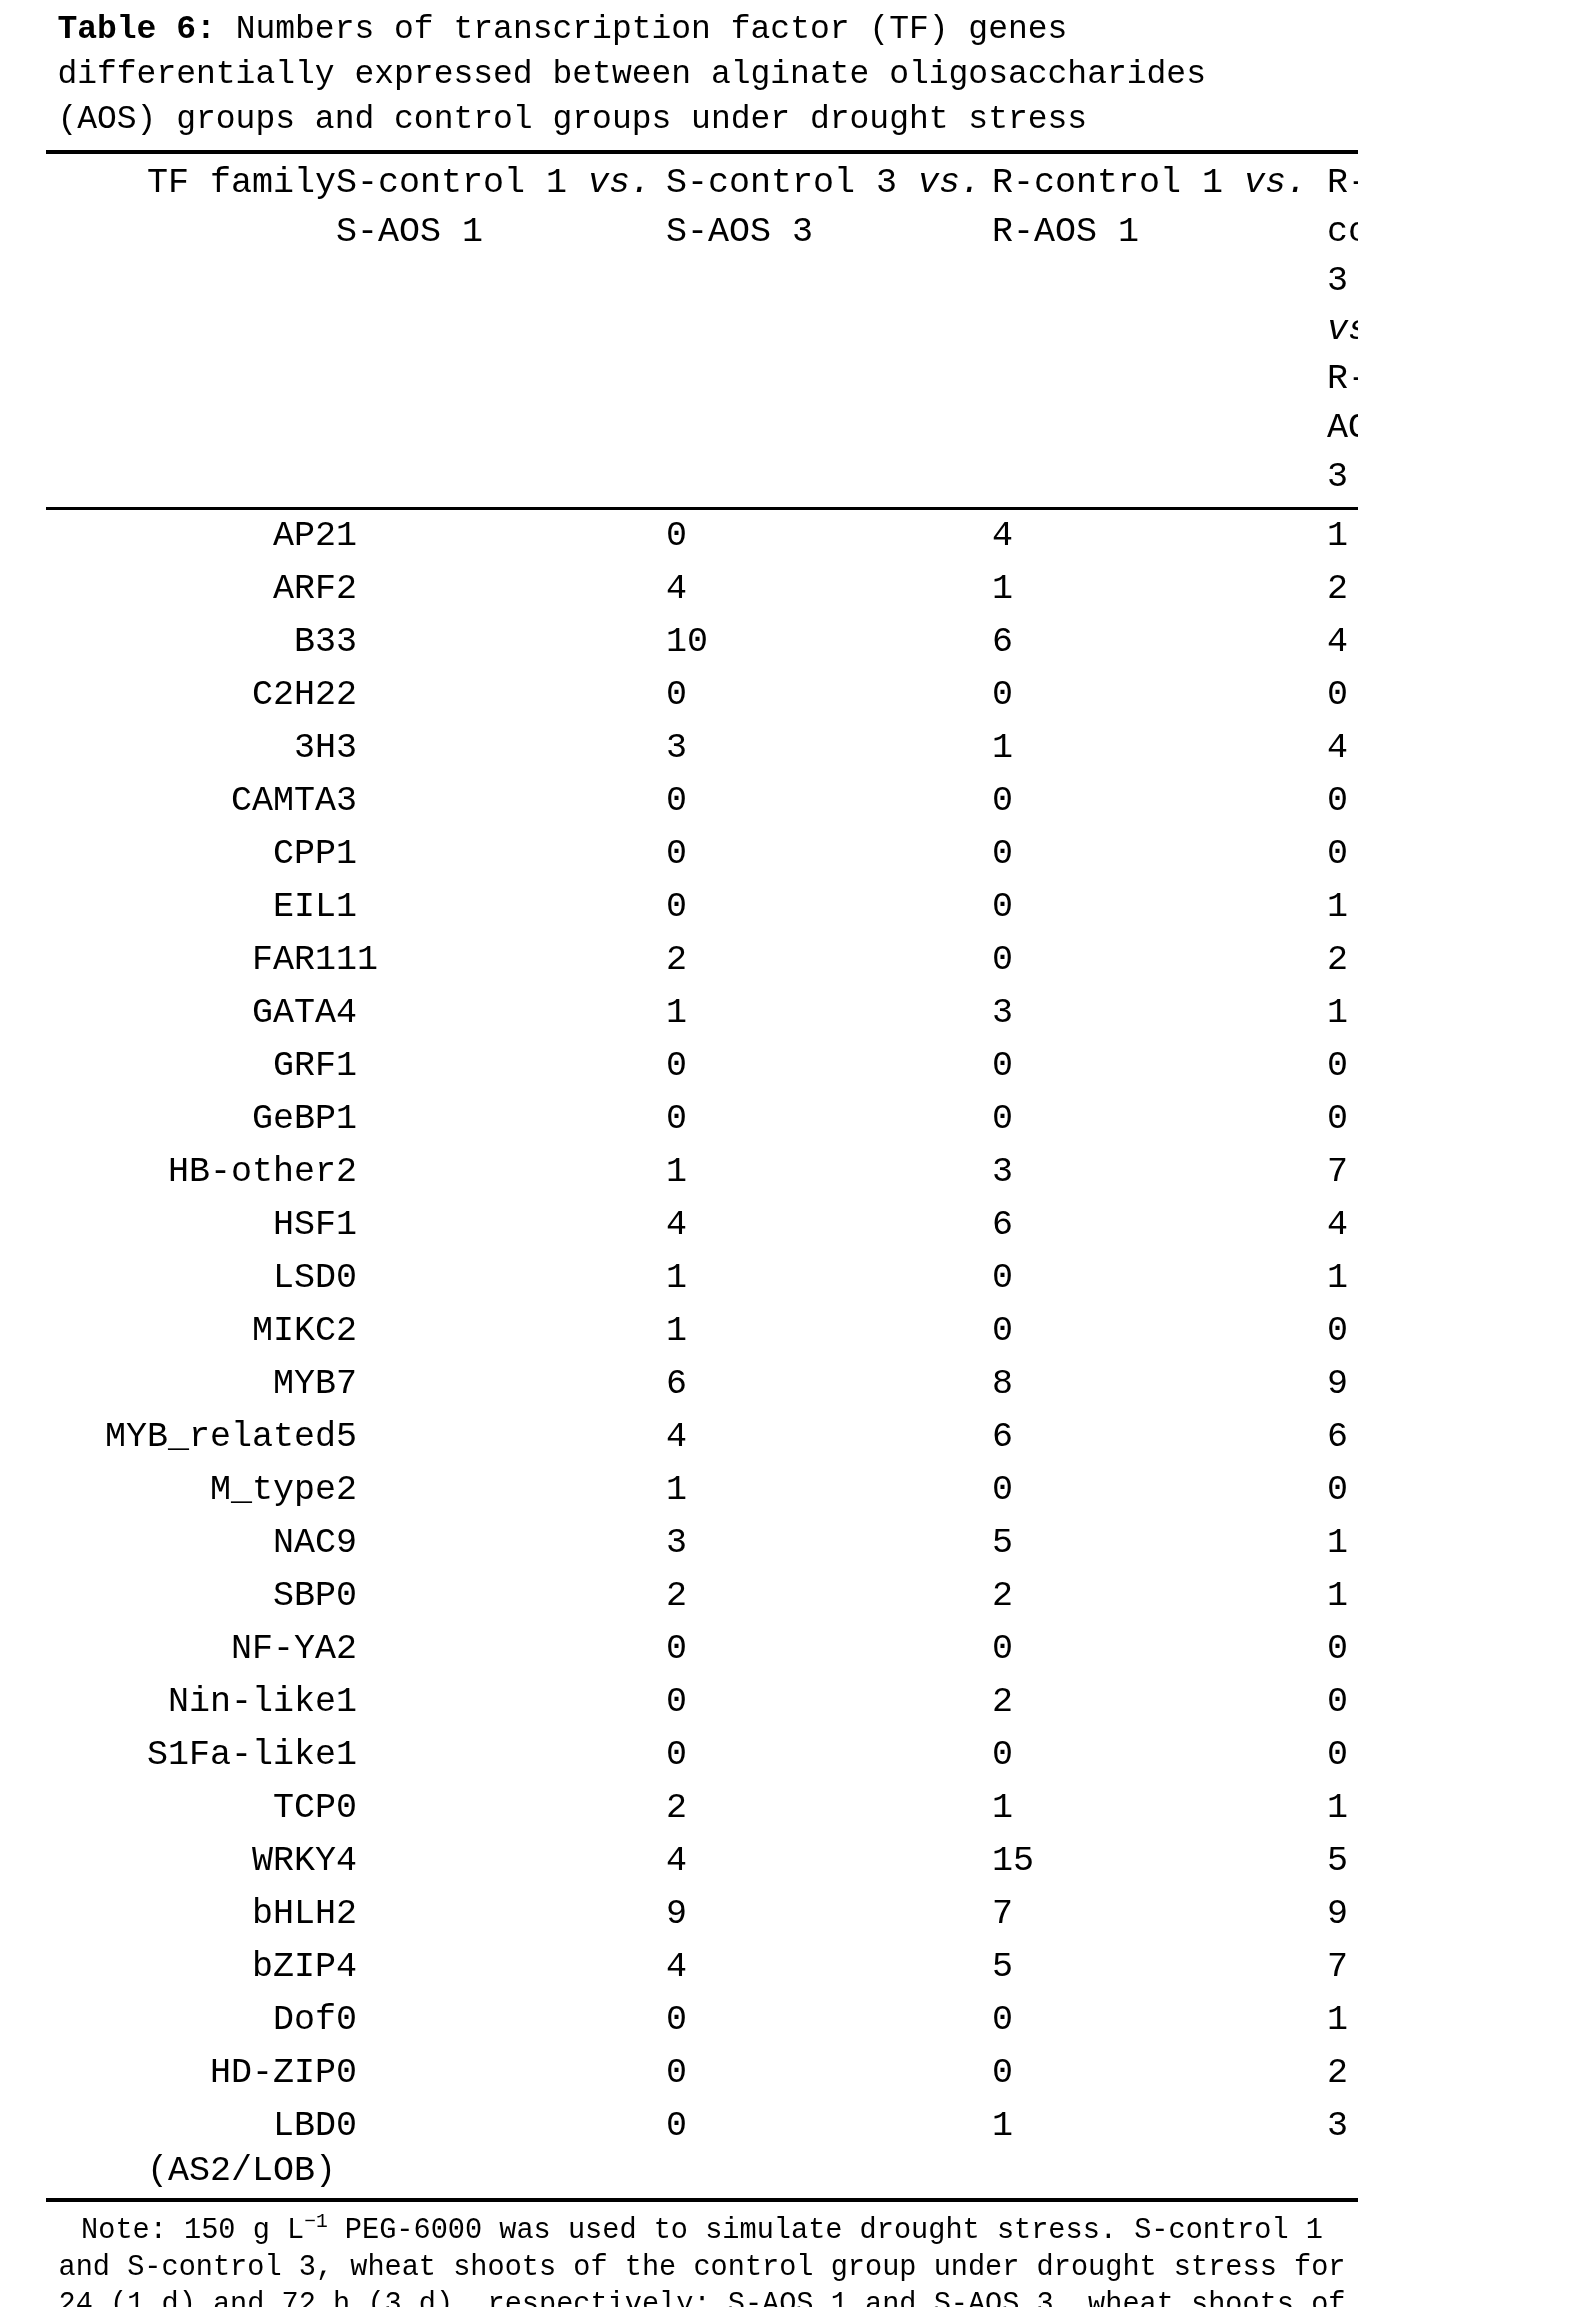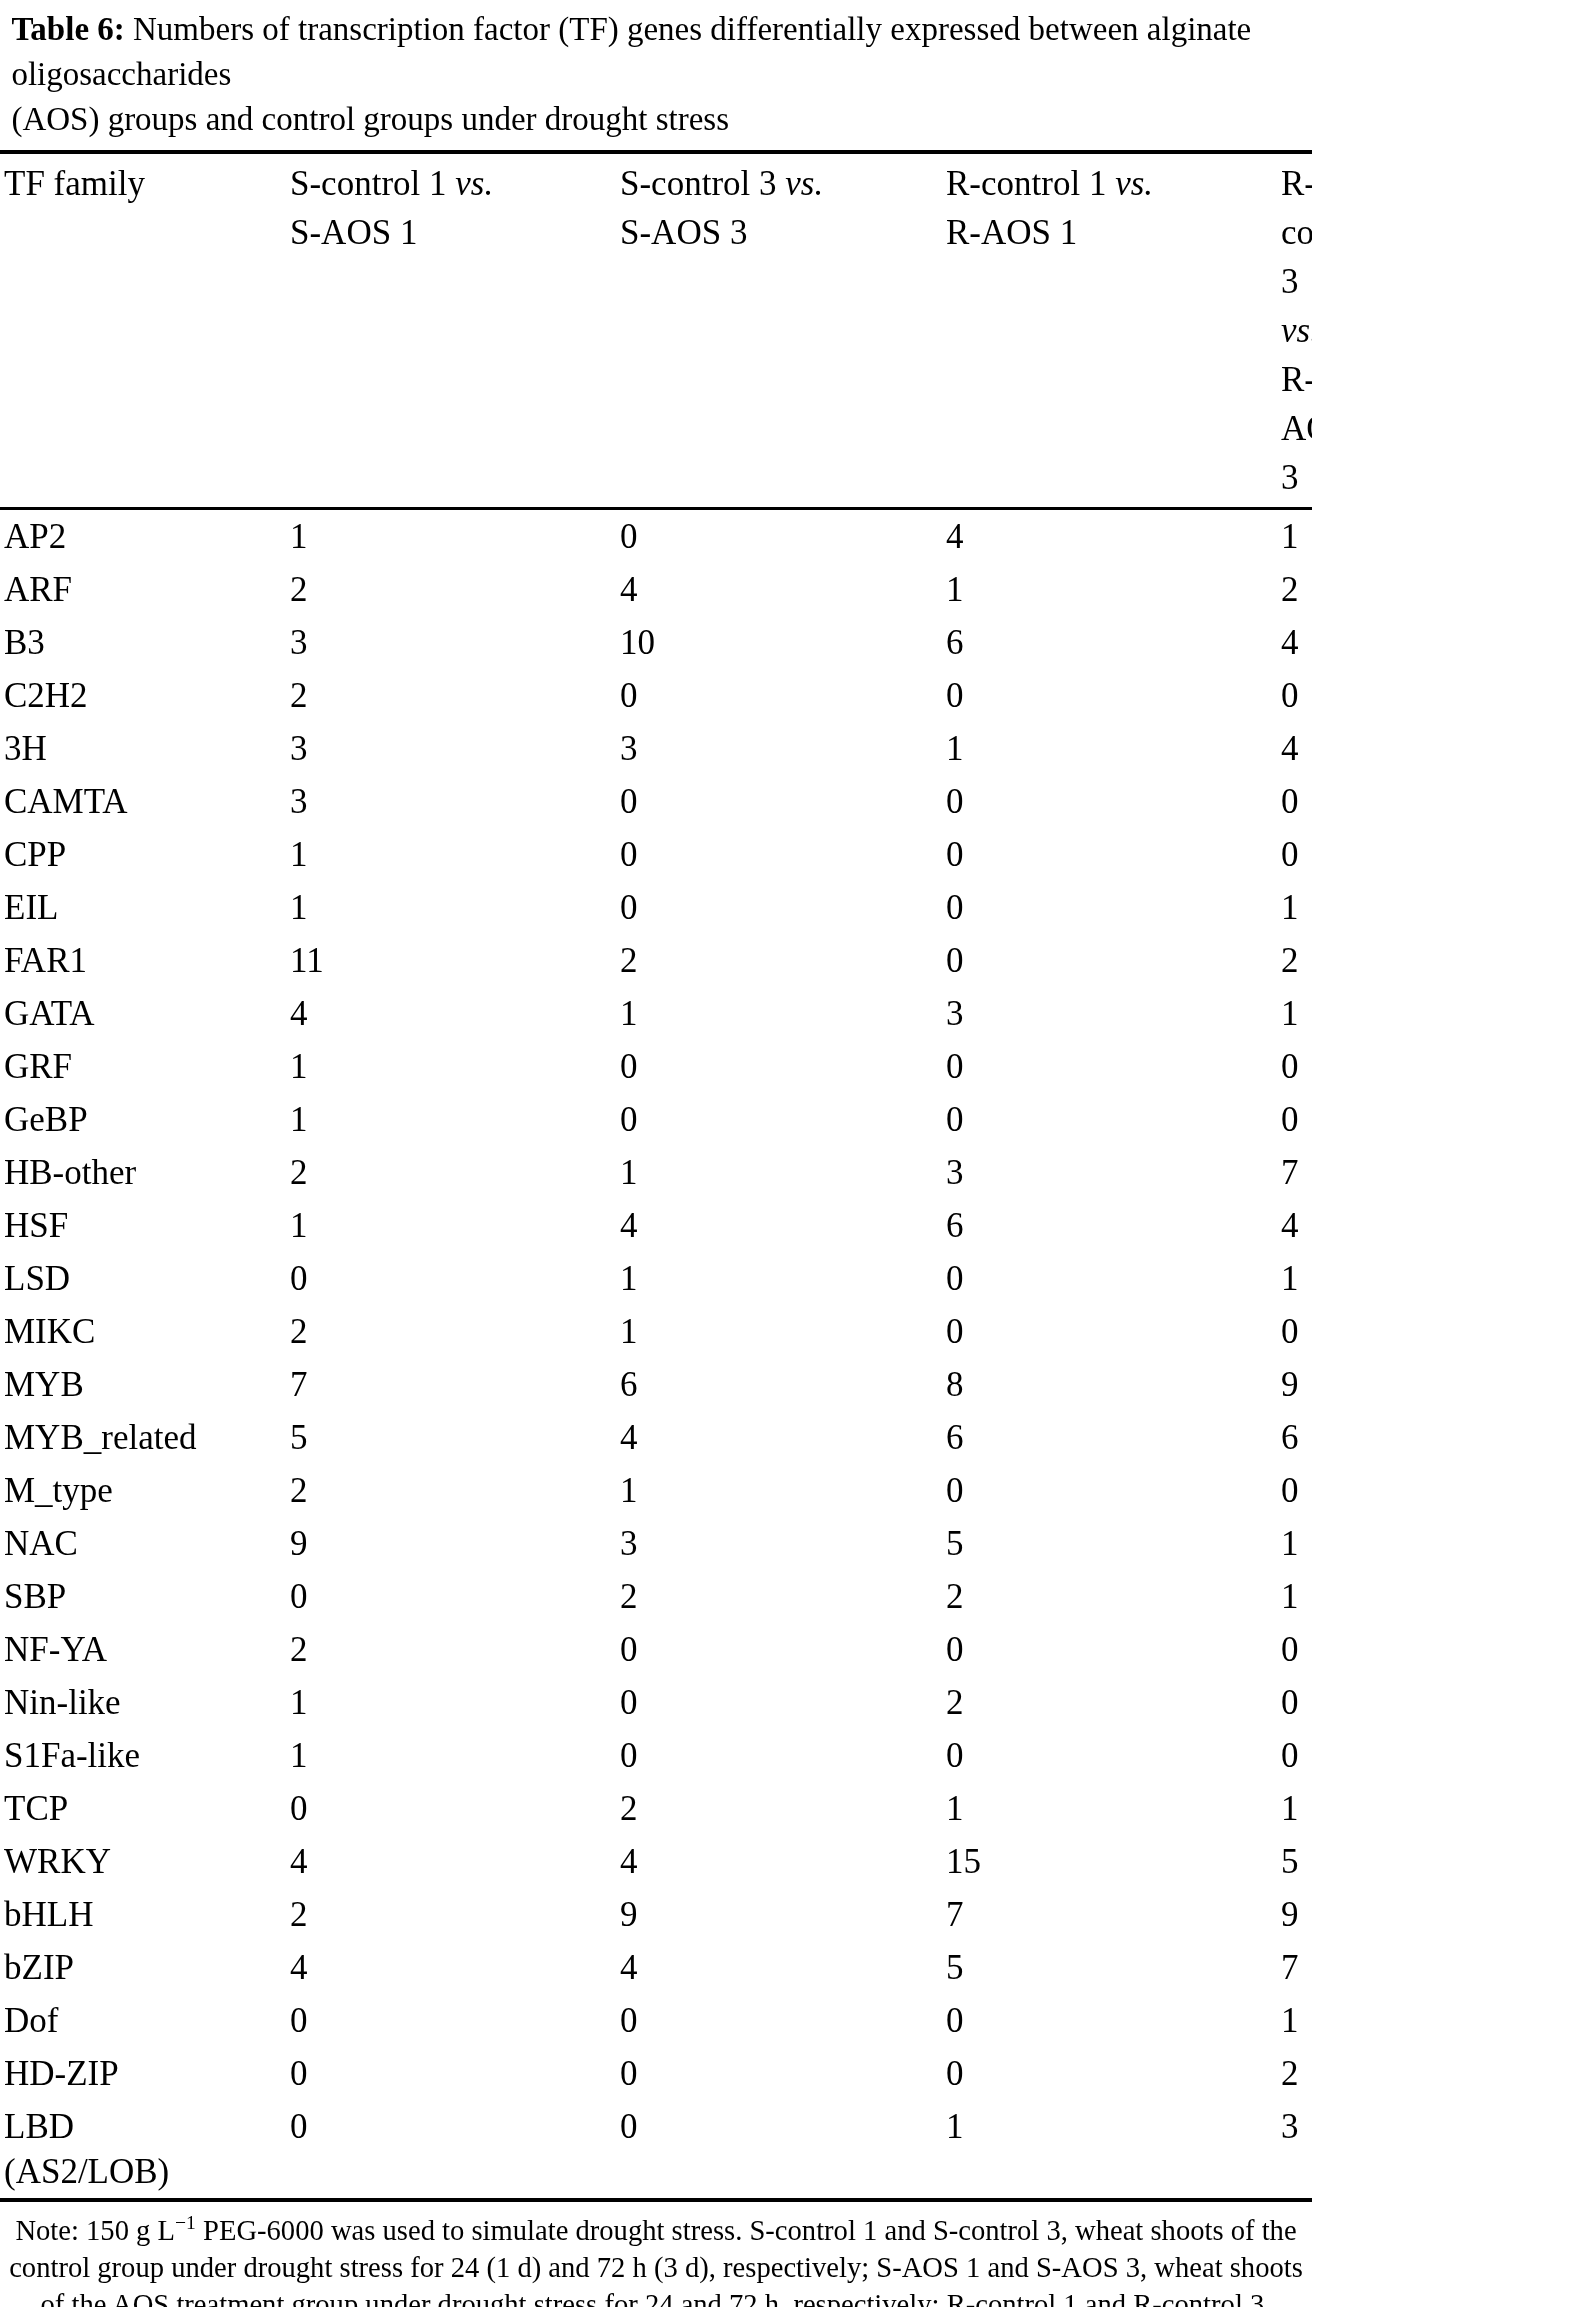--- a/index.html
+++ b/index.html
@@ -2,24 +2,25 @@
 <html style="font-size:13px"><head>
 <meta charset="utf-8">
 <style>
   html, body { margin: 0; padding: 0; background: #ffffff; }
   .page {
     position: relative;
     width: 1312px;
     height: 2307px;
     background: #ffffff;
     color: #000000;
-    font-family: Liberation Serif, serif;
+    font-family: Liberation Mono, monospace;
     box-sizing: border-box;
     padding: 6.5px 0 0 0;
     overflow: hidden;
+    margin-left: 46px;
   }
   .caption {
     margin: 0 4.9px 8.2px 11.4px;
     font-size: 33px;
     line-height: 45px;
   }
   .caption .cap-label { font-weight: bold; }
   .cap-line2 { display: block; }
   table.tf-table {
     width: 100%;
@@ -36,21 +37,21 @@
   col.c-v4 { width: auto; }
   thead tr { border-bottom: 3.3px solid #000000; }
   th {
     font-weight: normal;
     text-align: left;
     font-size: 35px;
     line-height: 49px;
     padding: 5.7px 0 4.9px 0;
     vertical-align: top;
   }
-  th.th-family, td.td-family { padding-left: 4px; }
+  th.th-family, td.td-family { padding-left: 4px; text-align: right; }
   .h-line { display: block; }
   .vs { font-style: italic; }
   td {
     font-size: 35px;
     line-height: 35px;
     padding: 9px 0;
     vertical-align: top;
     text-align: left;
   }
   .fam-line { display: block; }

